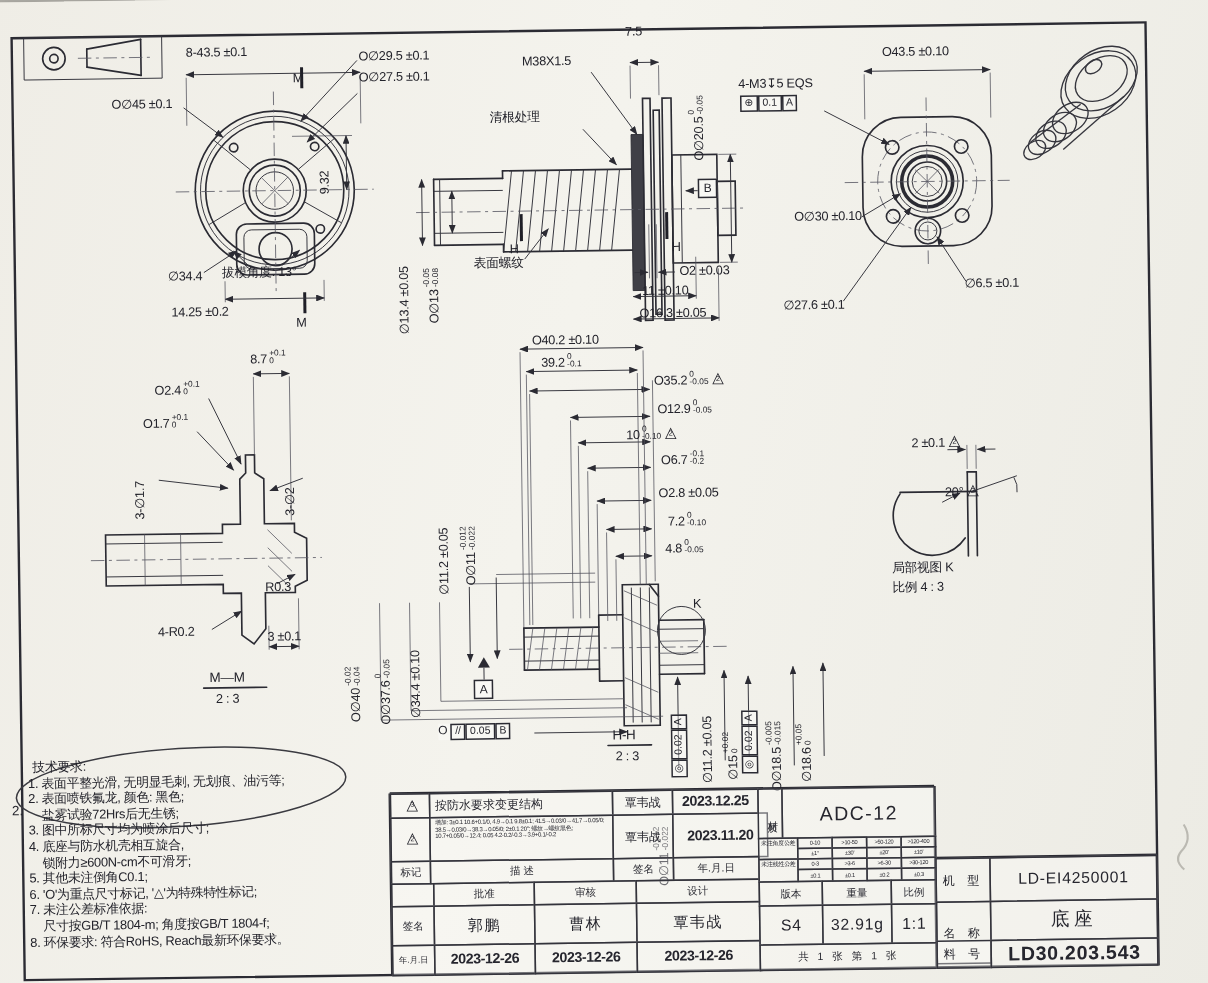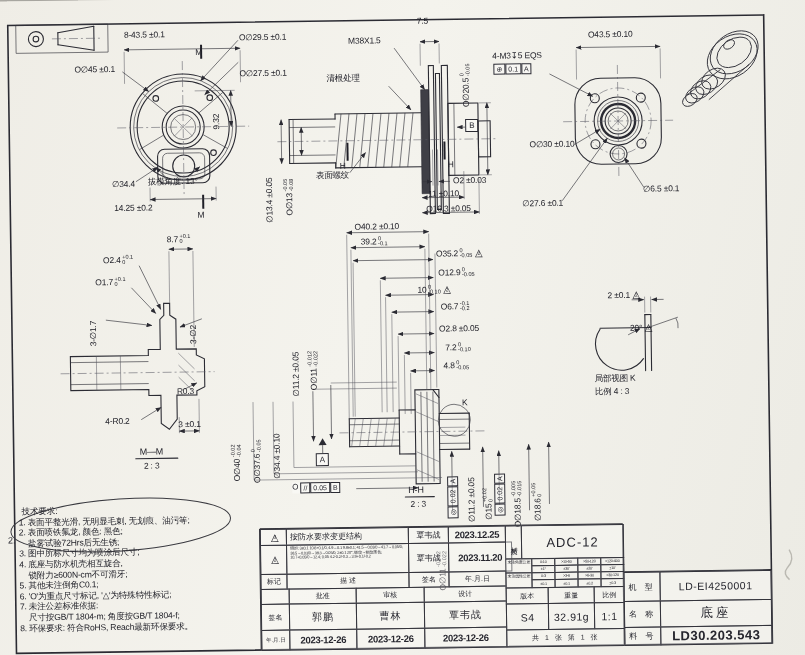--- a/index.html
+++ b/index.html
@@ -349,21 +349,21 @@
   <path d="M786,555 q6,10 -2,18 q-5,6 2,12" stroke="#9a988f" stroke-width="1.4" fill="none" opacity=".6"></path>
 </svg>
 
 <div class="dim" style="left:128px;top:26px">
         <span>8-43.5 ±0.1</span>
       </div>
 <div class="dim" style="left:199px;top:44px">M</div>
 <div class="dim" style="left:243px;top:30px">
         <span>O∅29.5 ±0.1</span>
       </div>
-<div class="dim" style="left:243px;top:66px">
+<div class="dim" style="left:243px;top:44px">
         <span>O∅27.5 ±0.1</span>
       </div>
 <div class="dim" style="left:78px;top:60px">
         <span>O∅45 ±0.1</span>
       </div>
 <div class="dim v" style="left:224px;top:116px">
         <span>9.32</span>
       </div>
 <div class="dim" style="left:114px;top:175px">
         <span>∅34.4</span>
@@ -710,20 +710,20 @@
   <div class="tc hdr" style="left:502px;top:589px;width:43px;height:17px">版本</div>
   <div class="tc hdr" style="left:544px;top:589px;width:47px;height:17px">重量</div>
   <div class="tc hdr" style="left:590px;top:589px;width:31px;height:17px">比例</div>
   <div class="tc med" style="left:502px;top:605px;width:43px;height:27px">S4</div>
   <div class="tc med" style="left:544px;top:605px;width:47px;height:27px">32.91g</div>
   <div class="tc med" style="left:590px;top:605px;width:31px;height:27px">1:1</div>
   <div class="tc" style="left:502px;top:631px;width:119px;height:18px;font-size:7px;letter-spacing:2px">共 1 张 第 1 张</div>
 
   <div class="tc" style="left:620px;top:575px;width:37px;height:30px;letter-spacing:3px">机 型</div>
   <div class="tc med" style="left:656px;top:575px;width:112px;height:30px">LD-EI4250001</div>
-  <div class="tc" style="left:620px;top:604px;width:37px;height:27px;letter-spacing:3px">名 称</div>
+  <div class="tc" style="left:620px;top:604px;width:37px;height:42px;letter-spacing:3px">名 称</div>
   <div class="tc" style="left:656px;top:604px;width:112px;height:27px;font-size:12.5px;letter-spacing:3px">底座</div>
   <div class="tc" style="left:620px;top:630px;width:37px;height:19px;letter-spacing:3px">料 号</div>
   <div class="tc big2" style="left:656px;top:630px;width:112px;height:19px">LD30.203.543</div>
 </div>
 
 </div>
 </div>
 
 </body></html>

